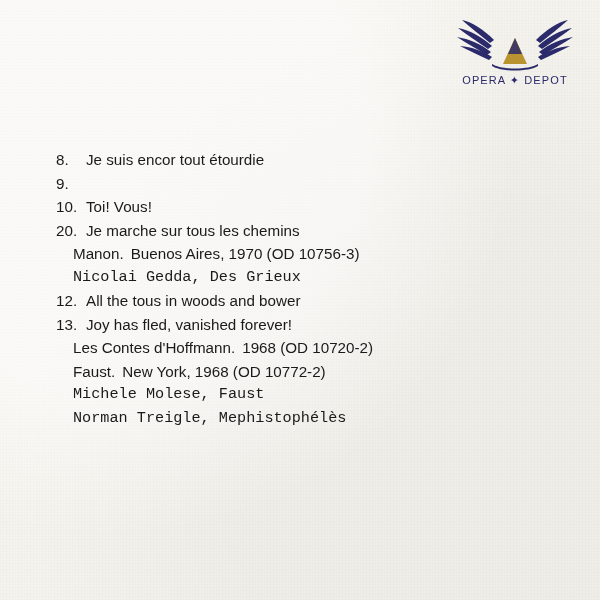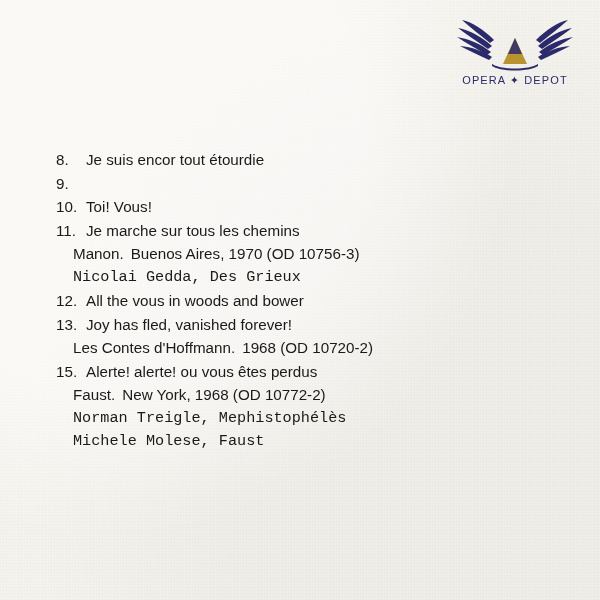--- a/index.html
+++ b/index.html
@@ -117,47 +117,43 @@
       <span class="title">Je suis encor tout étourdie</span>
     </div>
     <div class="track">
       <span class="num">9.</span>
     </div>
     <div class="track">
       <span class="num">10.</span>
       <span class="title">Toi! Vous!</span>
     </div>
     <div class="track">
-      <span class="num">11.</span>
+      <span class="num">20.</span>
       <span class="title">Je marche sur tous les chemins</span>
     </div>
 
     <div class="sub">
       <span class="work">Manon.</span><span class="sep"></span><span>Buenos Aires, 1970 (OD 10756-3)</span>
     </div>
     <div class="performer">Nicolai Gedda, Des Grieux</div>
 
     <div class="track">
       <span class="num">12.</span>
-      <span class="title">All the vous in woods and bower</span>
+      <span class="title">All the tous in woods and bower</span>
     </div>
     <div class="track">
       <span class="num">13.</span>
       <span class="title">Joy has fled, vanished forever!</span>
     </div>
 
     <div class="sub">
       <span class="work">Les Contes d'Hoffmann.</span><span class="sep"></span><span>1968 (OD 10720-2)</span>
     </div>
 
-    <div class="track">
-      <span class="num">15.</span>
-      <span class="title">Alerte! alerte! ou vous êtes perdus</span>
-    </div>
 
     <div class="sub">
       <span class="work">Faust.</span><span class="sep"></span><span>New York, 1968 (OD 10772-2)</span>
     </div>
+    <div class="performer">Michele Molese, Faust</div>
     <div class="performer">Norman Treigle, Mephistophélès</div>
-    <div class="performer">Michele Molese, Faust</div>
 
   </div>
 </div>
 
 </body></html>

